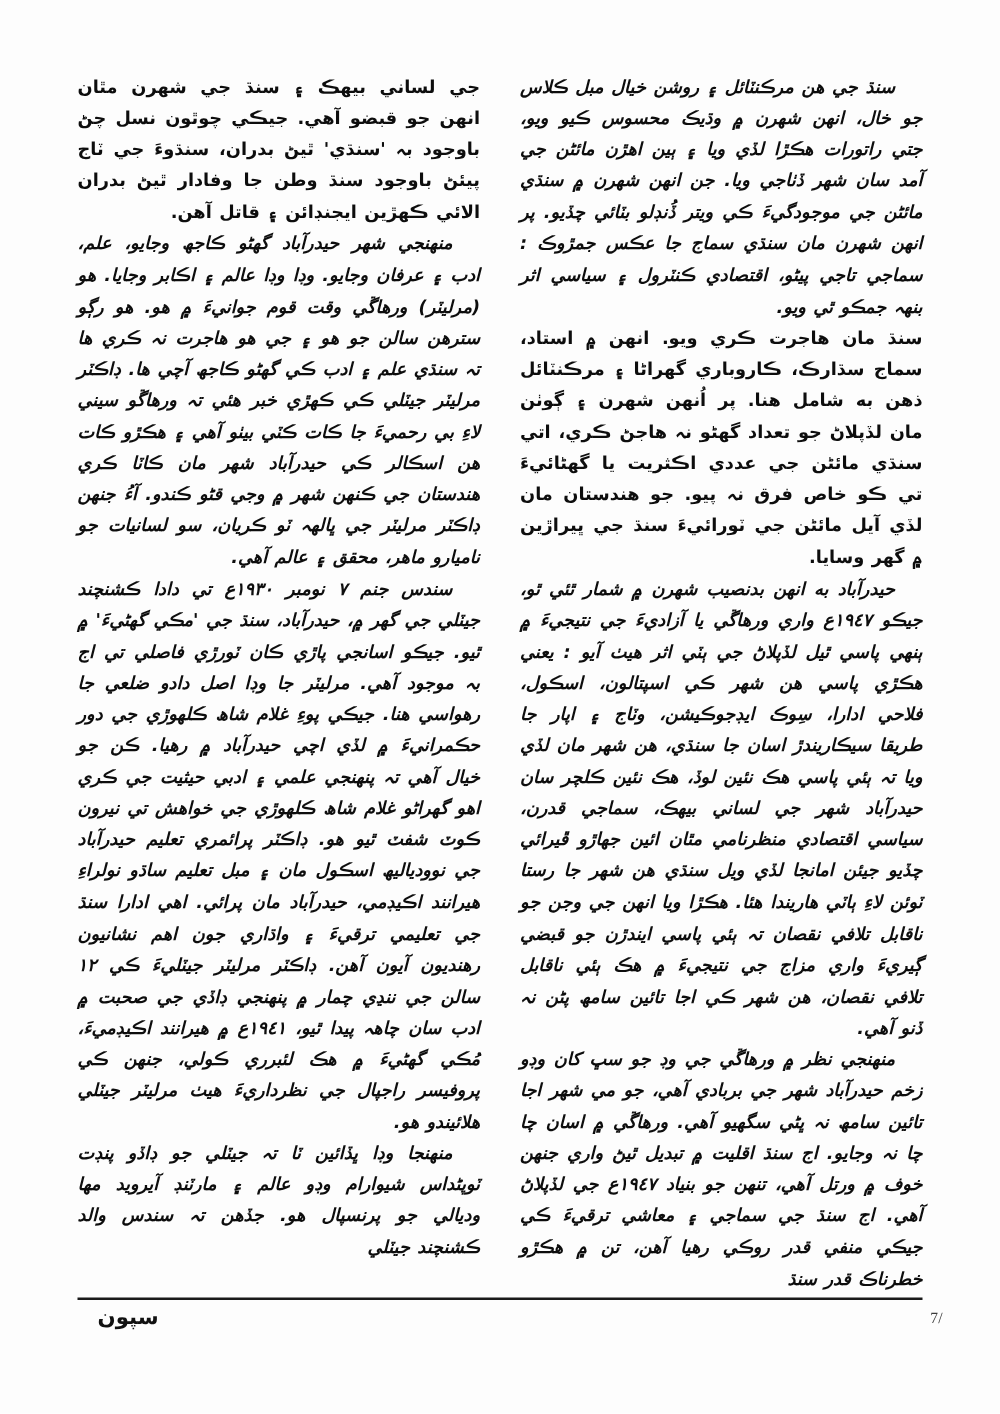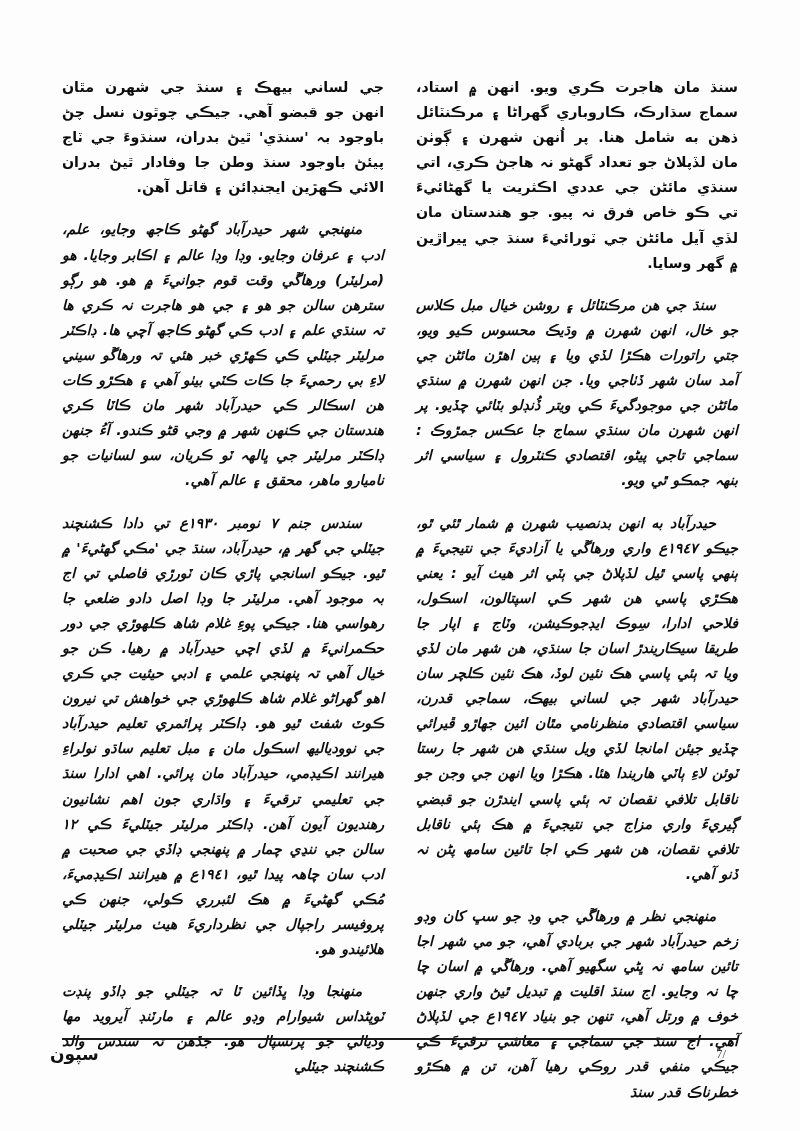--- a/index.html
+++ b/index.html
@@ -30,21 +30,21 @@
     gap: 32px;
     direction: rtl;
   }
   .column {
     width: 322px;
     direction: rtl;
     text-align: justify;
     text-align-last: right;
   }
   .para {
-    margin: 17px 0 0 0;
+    margin: 0 0 0 0;
     font-size: 14.2px;
     line-height: 25.1px;
     color: #0d0d0d;
     font-weight: 700;
     letter-spacing: 0px;
     word-spacing: 1px;
     text-align: justify;
     text-align-last: right;
     direction: rtl;
     unicode-bidi: isolate;
@@ -58,21 +58,21 @@
   .footer-rule {
     position: absolute;
     left: 62px;
     top: 1038px;
     width: 676px;
     height: 0;
     border-top: 2px solid #1a1a1a;
   }
   .footer {
     position: absolute;
-    left: 50px;
+    left: 78px;
     top: 1043px;
     width: 676px;
     height: 30px;
     display: flex;
     flex-direction: row-reverse;
     justify-content: space-between;
     align-items: flex-start;
   }
   .footer-title {
     font-size: 17px;
@@ -91,22 +91,22 @@
   }
 </style>
 </head>
 <body>
 
 <div class="page">
 
   <div class="body-area">
 
     <div class="column">
+      <p class="para indent">سنڌ جي ھن مرڪنٽائل ۽ روشن خيال مبل ڪلاس جو خال، انھن شھرن ۾ وڌيڪ محسوس ڪيو ويو، جتي راتورات ھڪڙا لڏي ويا ۽ ٻين اھڙن مائٹن جي آمد سان شھر ڏٺاجي ويا. جن انھن شھرن ۾ سنڌي مائٹن جي موجودگيءَ ڪي ويتر ڏُنڊلو بٽائي چڏيو. پر انھن شھرن مان سنڌي سماج جا عڪس جمڙوڪ : سماجي تاجي پيٹو، اقتصادي ڪنٽرول ۽ سياسي اثر بنهہ جمڪو ٿي ويو.</p>
       <p class="para">سنڌ مان ھاجرت ڪري ويو. انھن ۾ استاد، سماج سڌارڪ، ڪاروباري گھراڻا ۽ مرڪنٽائل ذھن به شامل ھنا. پر اُنھن شھرن ۽ ڳوٺن مان لڏپلاڻ جو تعداد گھٹو نہ ھاجڻ ڪري، اتي سنڌي مائٹن جي عددي اڪثريت يا گھٹائيءَ تي ڪو خاص فرق نہ پيو. جو ھندستان مان لڏي آيل مائٹن جي ٽورائيءَ سنڌ جي ڀيراڙين ۾ گھر وسايا.</p>
-      <p class="para indent">سنڌ جي ھن مرڪنٽائل ۽ روشن خيال مبل ڪلاس جو خال، انھن شھرن ۾ وڌيڪ محسوس ڪيو ويو، جتي راتورات ھڪڙا لڏي ويا ۽ ٻين اھڙن مائٹن جي آمد سان شھر ڏٺاجي ويا. جن انھن شھرن ۾ سنڌي مائٹن جي موجودگيءَ ڪي ويتر ڏُنڊلو بٽائي چڏيو. پر انھن شھرن مان سنڌي سماج جا عڪس جمڙوڪ : سماجي تاجي پيٹو، اقتصادي ڪنٽرول ۽ سياسي اثر بنهہ جمڪو ٿي ويو.</p>
       <p class="para indent">حيدرآباد به انھن بدنصيب شھرن ۾ شمار ٿئي ٿو، جيڪو ١٩٤٧ع واري ورھاڱي يا آزاديءَ جي نتيجيءَ ۾ ٻنھي پاسي ٿيل لڏپلاڻ جي ٻٽي اثر ھيٺ آيو : يعني ھڪڙي پاسي ھن شھر ڪي اسپتالون، اسڪول، فلاحي ادارا، سِوڪ ايڊجوڪيشن، وٽاج ۽ اپار جا طريقا سيڪاريندڙ اسان جا سنڌي، ھن شھر مان لڏي ويا تہ ٻئي پاسي ھڪ نئين لوڏ، ھڪ نئين ڪلچر سان حيدرآباد شھر جي لساني بيھڪ، سماجي قدرن، سياسي اقتصادي منظرنامي مٿان ائين جھاڙو ڦيرائي چڏيو جيئن امانجا لڏي ويل سنڌي ھن شھر جا رستا ٽوئن لاءِ ٻاٽي ھاريندا ھئا. ھڪڙا ويا انھن جي وجن جو ناقابل تلافي نقصان تہ ٻئي پاسي ايندڙن جو قبضي ڳيريءَ واري مزاج جي نتيجيءَ ۾ ھڪ ٻئي ناقابل تلافي نقصان، ھن شھر ڪي اجا تائين سامھ پٹن نہ ڏنو آھي.</p>
       <p class="para indent">منھنجي نظر ۾ ورھاڱي جي وڊ جو سڀ کان وڊو زخم حيدرآباد شھر جي بربادي آھي، جو مي شھر اجا تائين سامھ نہ ڀٹي سگھيو آھي. ورھاڱي ۾ اسان چا چا نہ وجايو. اج سنڌ اقليت ۾ تبديل ٿيڻ واري جنھن خوف ۾ ورتل آھي، تنھن جو بنياد ١٩٤٧ع جي لڏپلاڻ آھي. اج سنڌ جي سماجي ۽ معاشي ترقيءَ ڪي جيڪي منفي قدر روڪي رھيا آھن، تن ۾ ھڪڙو خطرناڪ قدر سنڌ</p>
     </div>
 
     <div class="column">
       <p class="para">جي لساني بيھڪ ۽ سنڌ جي شھرن مٿان انھن جو قبضو آھي. جيڪي چوٿون نسل چڻ باوجود بہ 'سنڌي' ٿيڻ بدران، سنڌوءَ جي ٽاج پيئڻ باوجود سنڌ وطن جا وفادار ٿيڻ بدران الائي ڪھڙين ايجنڊائن ۽ قاتل آھن.</p>
       <p class="para indent">منھنجي شھر حيدرآباد گھٹو ڪاجھ وجايو، علم، ادب ۽ عرفان وجايو. وڊا وڊا عالم ۽ اڪابر وجايا. ھو (مرليٽر) ورھاڱي وقت قوم جوانيءَ ۾ ھو. ھو رڳو سترھن سالن جو ھو ۽ جي ھو ھاجرت نہ ڪري ھا تہ سنڌي علم ۽ ادب ڪي گھٹو ڪاجھ آچي ھا. ڊاڪٽر مرليٽر جيٽلي ڪي ڪھڙي خبر ھئي تہ ورھاڱو سيني لاءِ بي رحميءَ جا ڪات ڪٽي بيٺو آھي ۽ ھڪڙو ڪات ھن اسڪالر ڪي حيدرآباد شھر مان ڪاٽا ڪري ھندستان جي ڪنھن شھر ۾ وجي قٹو ڪندو. آءُ جنھن ڊاڪٽر مرليٽر جي ڀالھہ ٽو ڪريان، سو لسانيات جو ناميارو ماھر، محقق ۽ عالم آھي.</p>
       <p class="para indent">سندس جنم ٧ نومبر ١٩٣٠ع تي دادا ڪشنچند جيٽلي جي گھر ۾، حيدرآباد، سنڌ جي 'مڪي گھٹيءَ' ۾ ٿيو. جيڪو اسانجي پاڙي ڪان ٽورڙي فاصلي تي اج بہ موجود آھي. مرليٽر جا وڊا اصل دادو ضلعي جا رھواسي ھنا. جيڪي پوءِ غلام شاھ ڪلھوڙي جي دور حڪمرانيءَ ۾ لڏي اچي حيدرآباد ۾ رھيا. ڪن جو خيال آھي تہ پنھنجي علمي ۽ ادبي حيثيت جي ڪري اھو گھراٹو غلام شاھ ڪلھوڙي جي خواھش تي نيرون ڪوٽ شفٽ ٿيو ھو. ڊاڪٽر پرائمري تعليم حيدرآباد جي نوودياليھ اسڪول مان ۽ مبل تعليم ساڌو نولراءِ ھيرانند اڪيڊمي، حيدرآباد مان پرائي. اھي ادارا سنڌ جي تعليمي ترقيءَ ۽ واڌاري جون اھم نشانيون رھنديون آيون آھن. ڊاڪٽر مرليٽر جيٽليءَ ڪي ١٢ سالن جي ننڍي چمار ۾ پنھنجي ڊاڏي جي صحبت ۾ ادب سان چاھہ پيدا ٿيو، ١٩٤١ع ۾ ھيرانند اڪيڊميءَ، مُڪي گھٹيءَ ۾ ھڪ لئبرري ڪولي، جنھن ڪي پروفيسر راجپال جي نظرداريءَ ھيٺ مرليٽر جيٽلي ھلائيندو ھو.</p>
       <p class="para indent">منھنجا وڊا ڀڏائين ٽا تہ جيٽلي جو ڊاڏو پنڊت ٽوپٹداس شيوارام وڊو عالم ۽ مارٽنڊ آيرويد مھا وديالي جو پرنسپال ھو. جڏھن تہ سندس والد ڪشنچند جيٽلي</p>
     </div>

